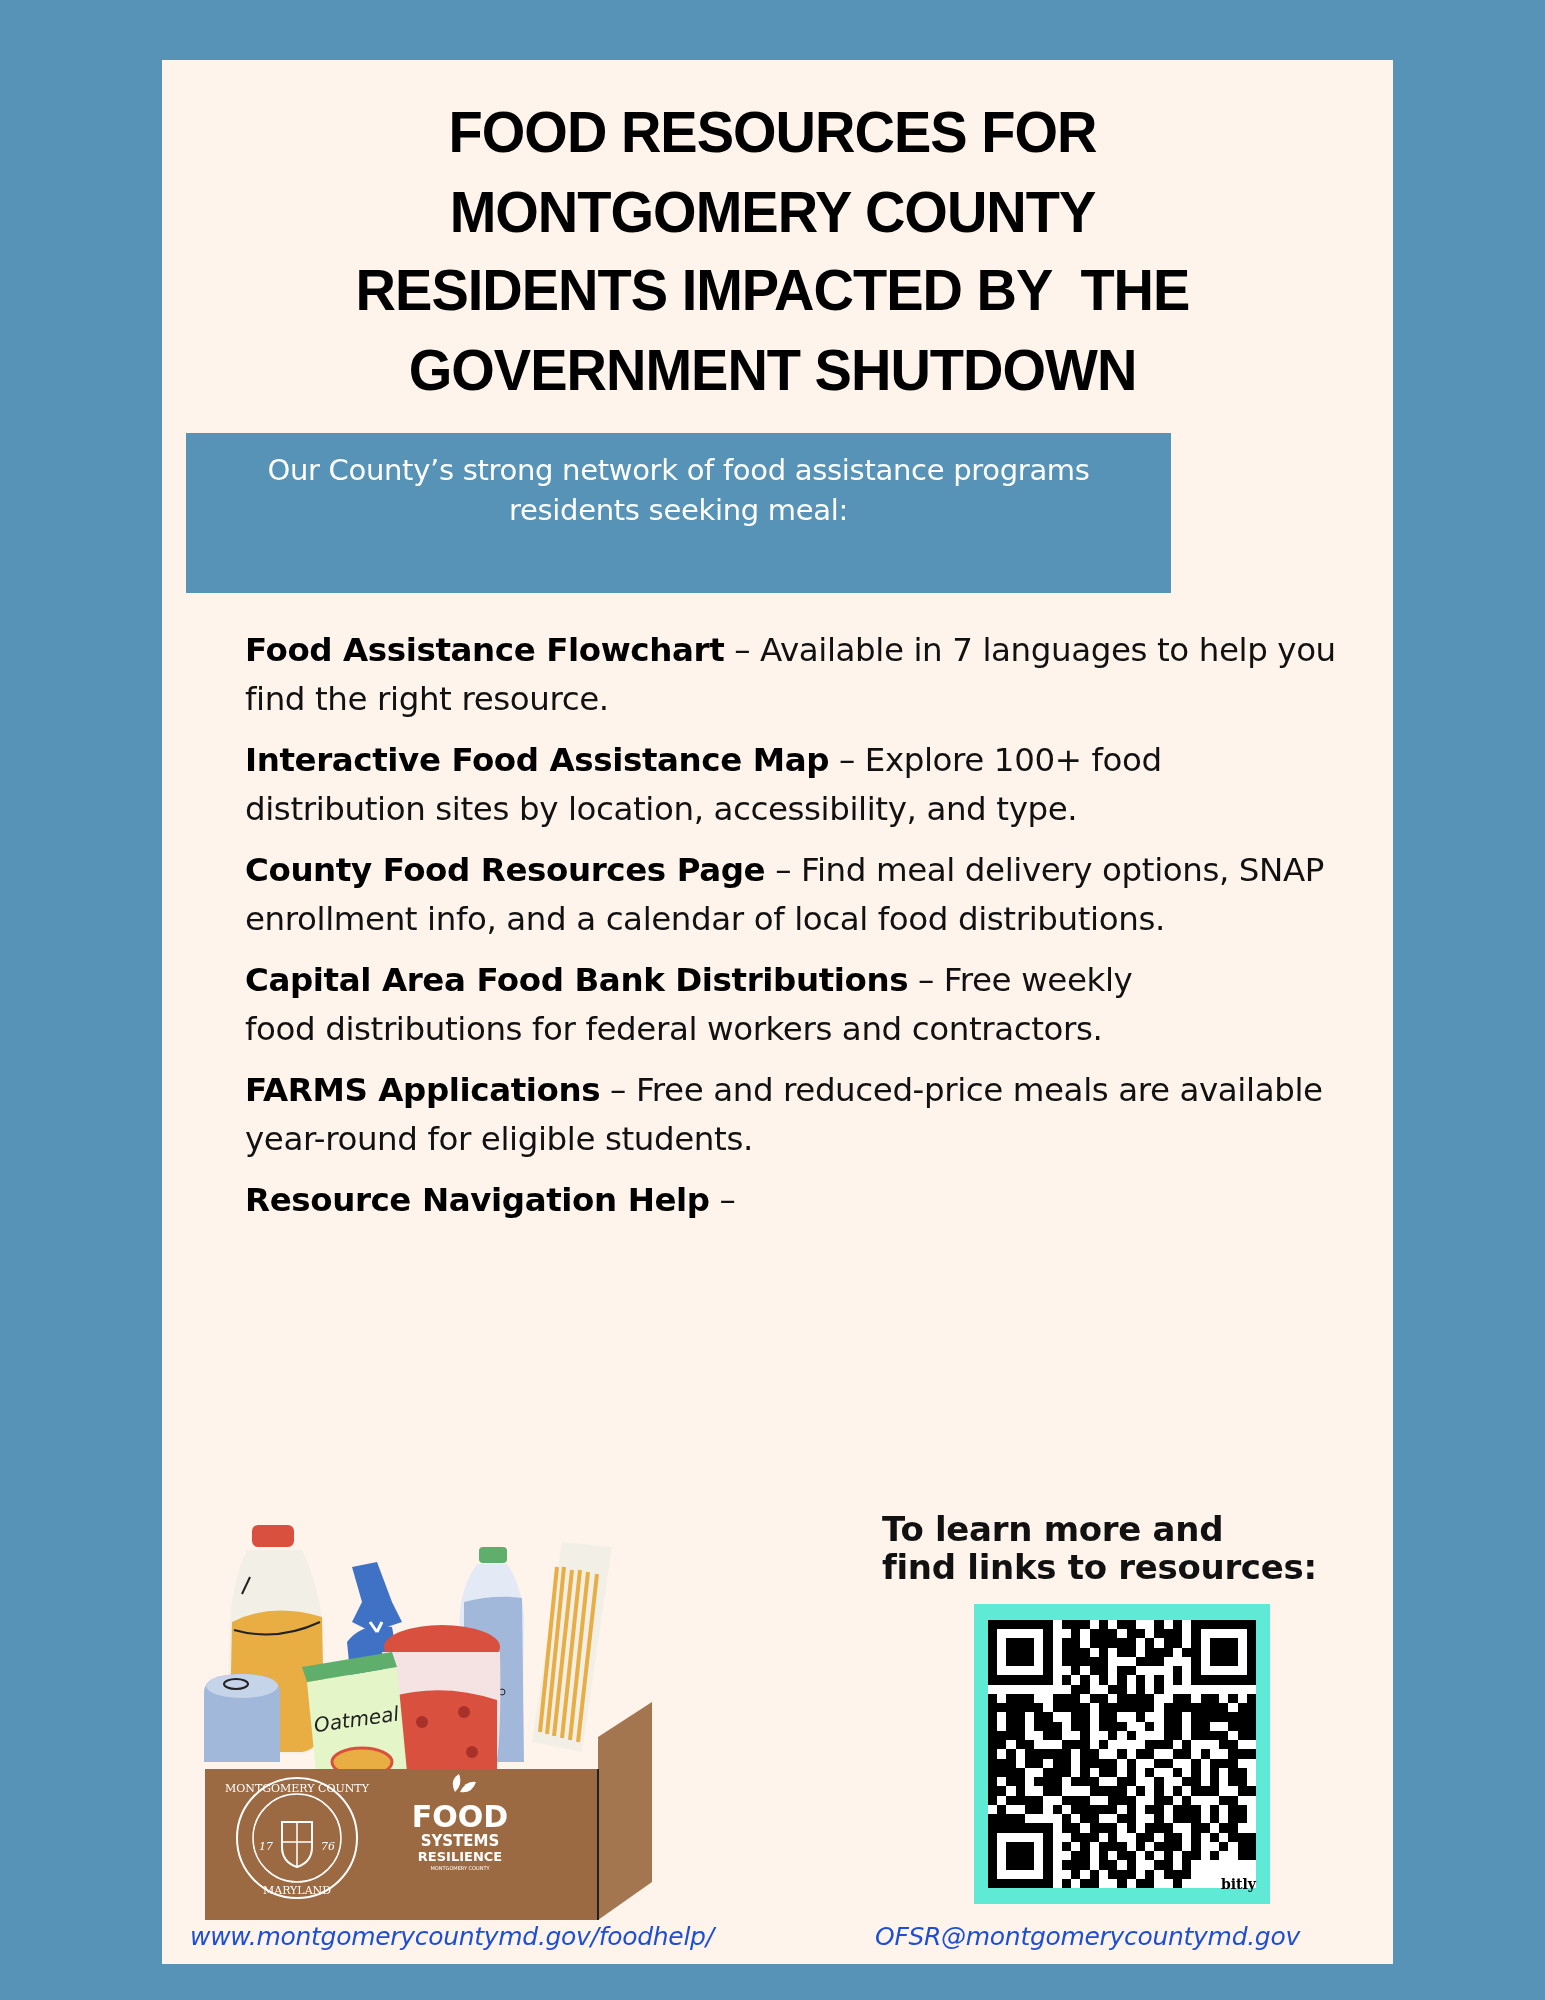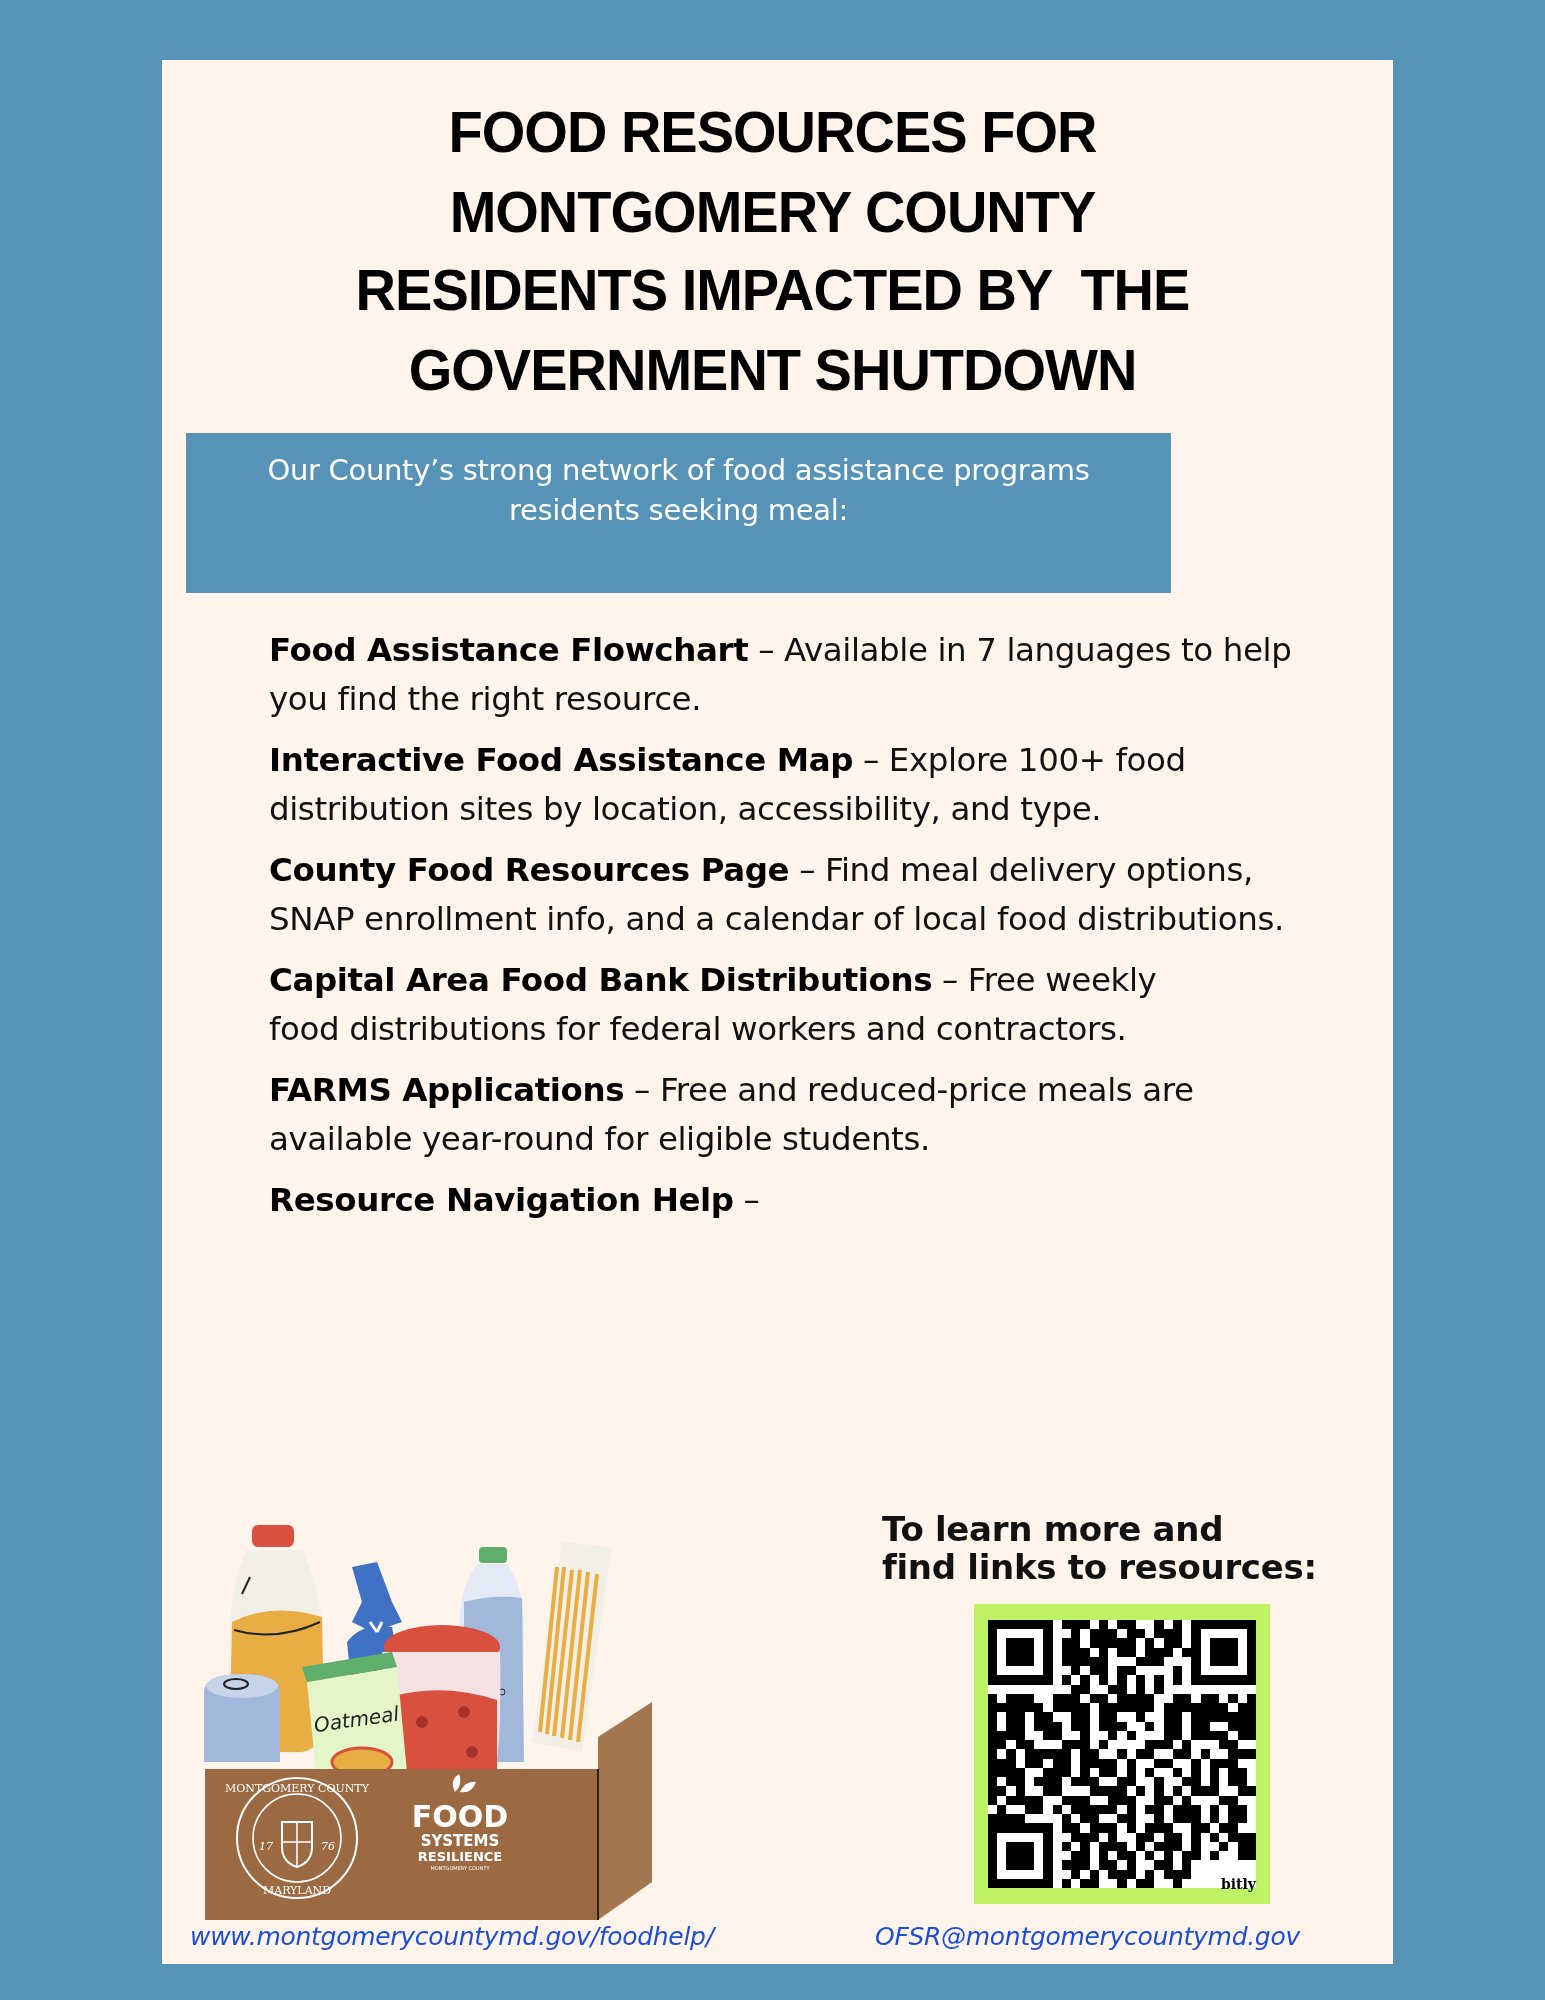--- a/index.html
+++ b/index.html
@@ -42,41 +42,41 @@
     letter-spacing: -0.3px;
   }
   .content {
     position: absolute; left: 83px; top: 566px; width: 1100px;
     font-family: "DejaVu Sans", sans-serif;
     font-size: 32.5px;
     line-height: 49px;
     color: #111;
     letter-spacing: -0.4px;
   }
-  .item { margin-bottom: 12px; margin-left: 24px; }
+  .item { margin-bottom: 12px; }
   .item b { font-weight: bold; color: #000; }
   .nav-list { list-style: none; margin: 0; padding: 0 0 0 27px; }
   .nav-list li { position: relative; padding-left: 37px; }
   .nav-list li::before {
     content: ""; position: absolute; left: 5px; top: 21px;
     width: 10px; height: 10px; border-radius: 50%; background: #000;
   }
   .learn {
     position: absolute; left: 720px; top: 1450px; width: 476px;
     text-align: left;
     font-family: "DejaVu Sans", sans-serif;
     font-weight: bold;
     font-size: 34px;
     line-height: 38px;
     color: #111;
     letter-spacing: -0.3px;
   }
   .qr {
     position: absolute; left: 812px; top: 1544px;
-    width: 296px; height: 300px; background: #bef264;
+    width: 296px; height: 300px; background: #5eead4;
   }
   .qr svg { position: absolute; left: 14px; top: 14px; }
   .bitly {
     position: absolute; right: 14px; bottom: 12px;
     font-family: "DejaVu Serif", serif; font-size: 14px; font-weight: bold;
     color: #000;
   }
   .illustration { position: absolute; left: 40px; top: 1462px; }
   .footer-url, .footer-email {
     position: absolute; top: 1862px;

